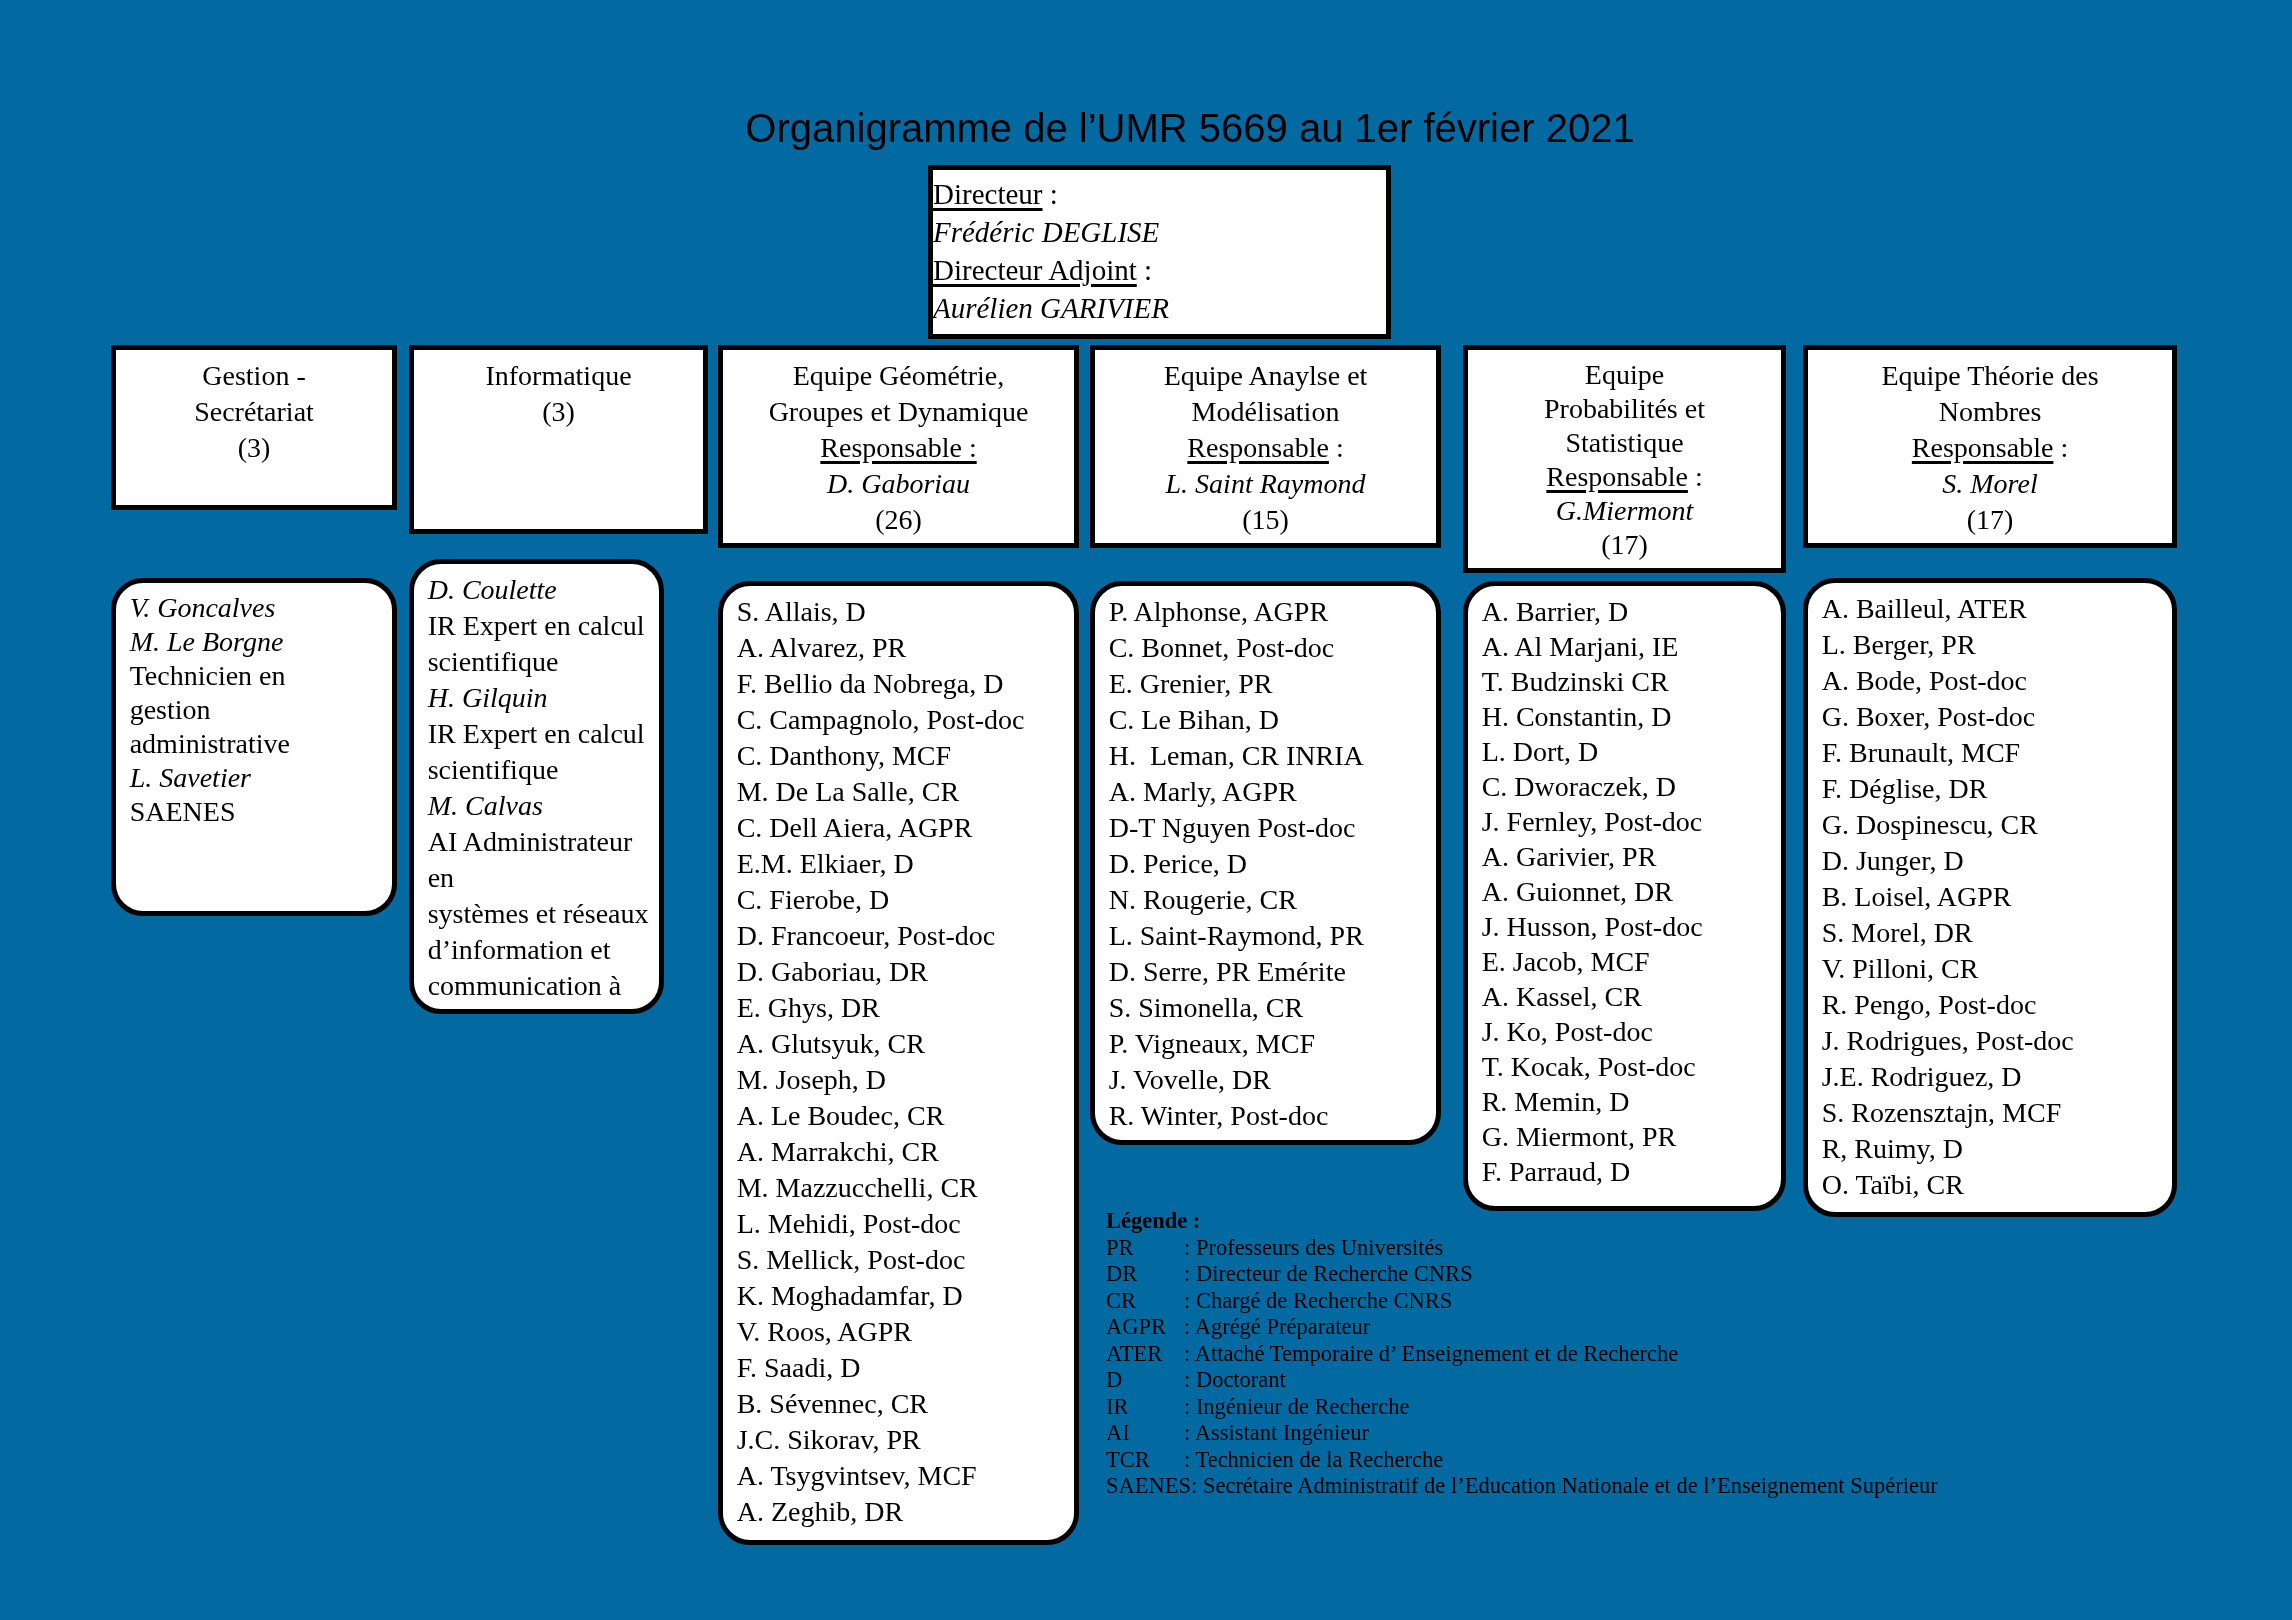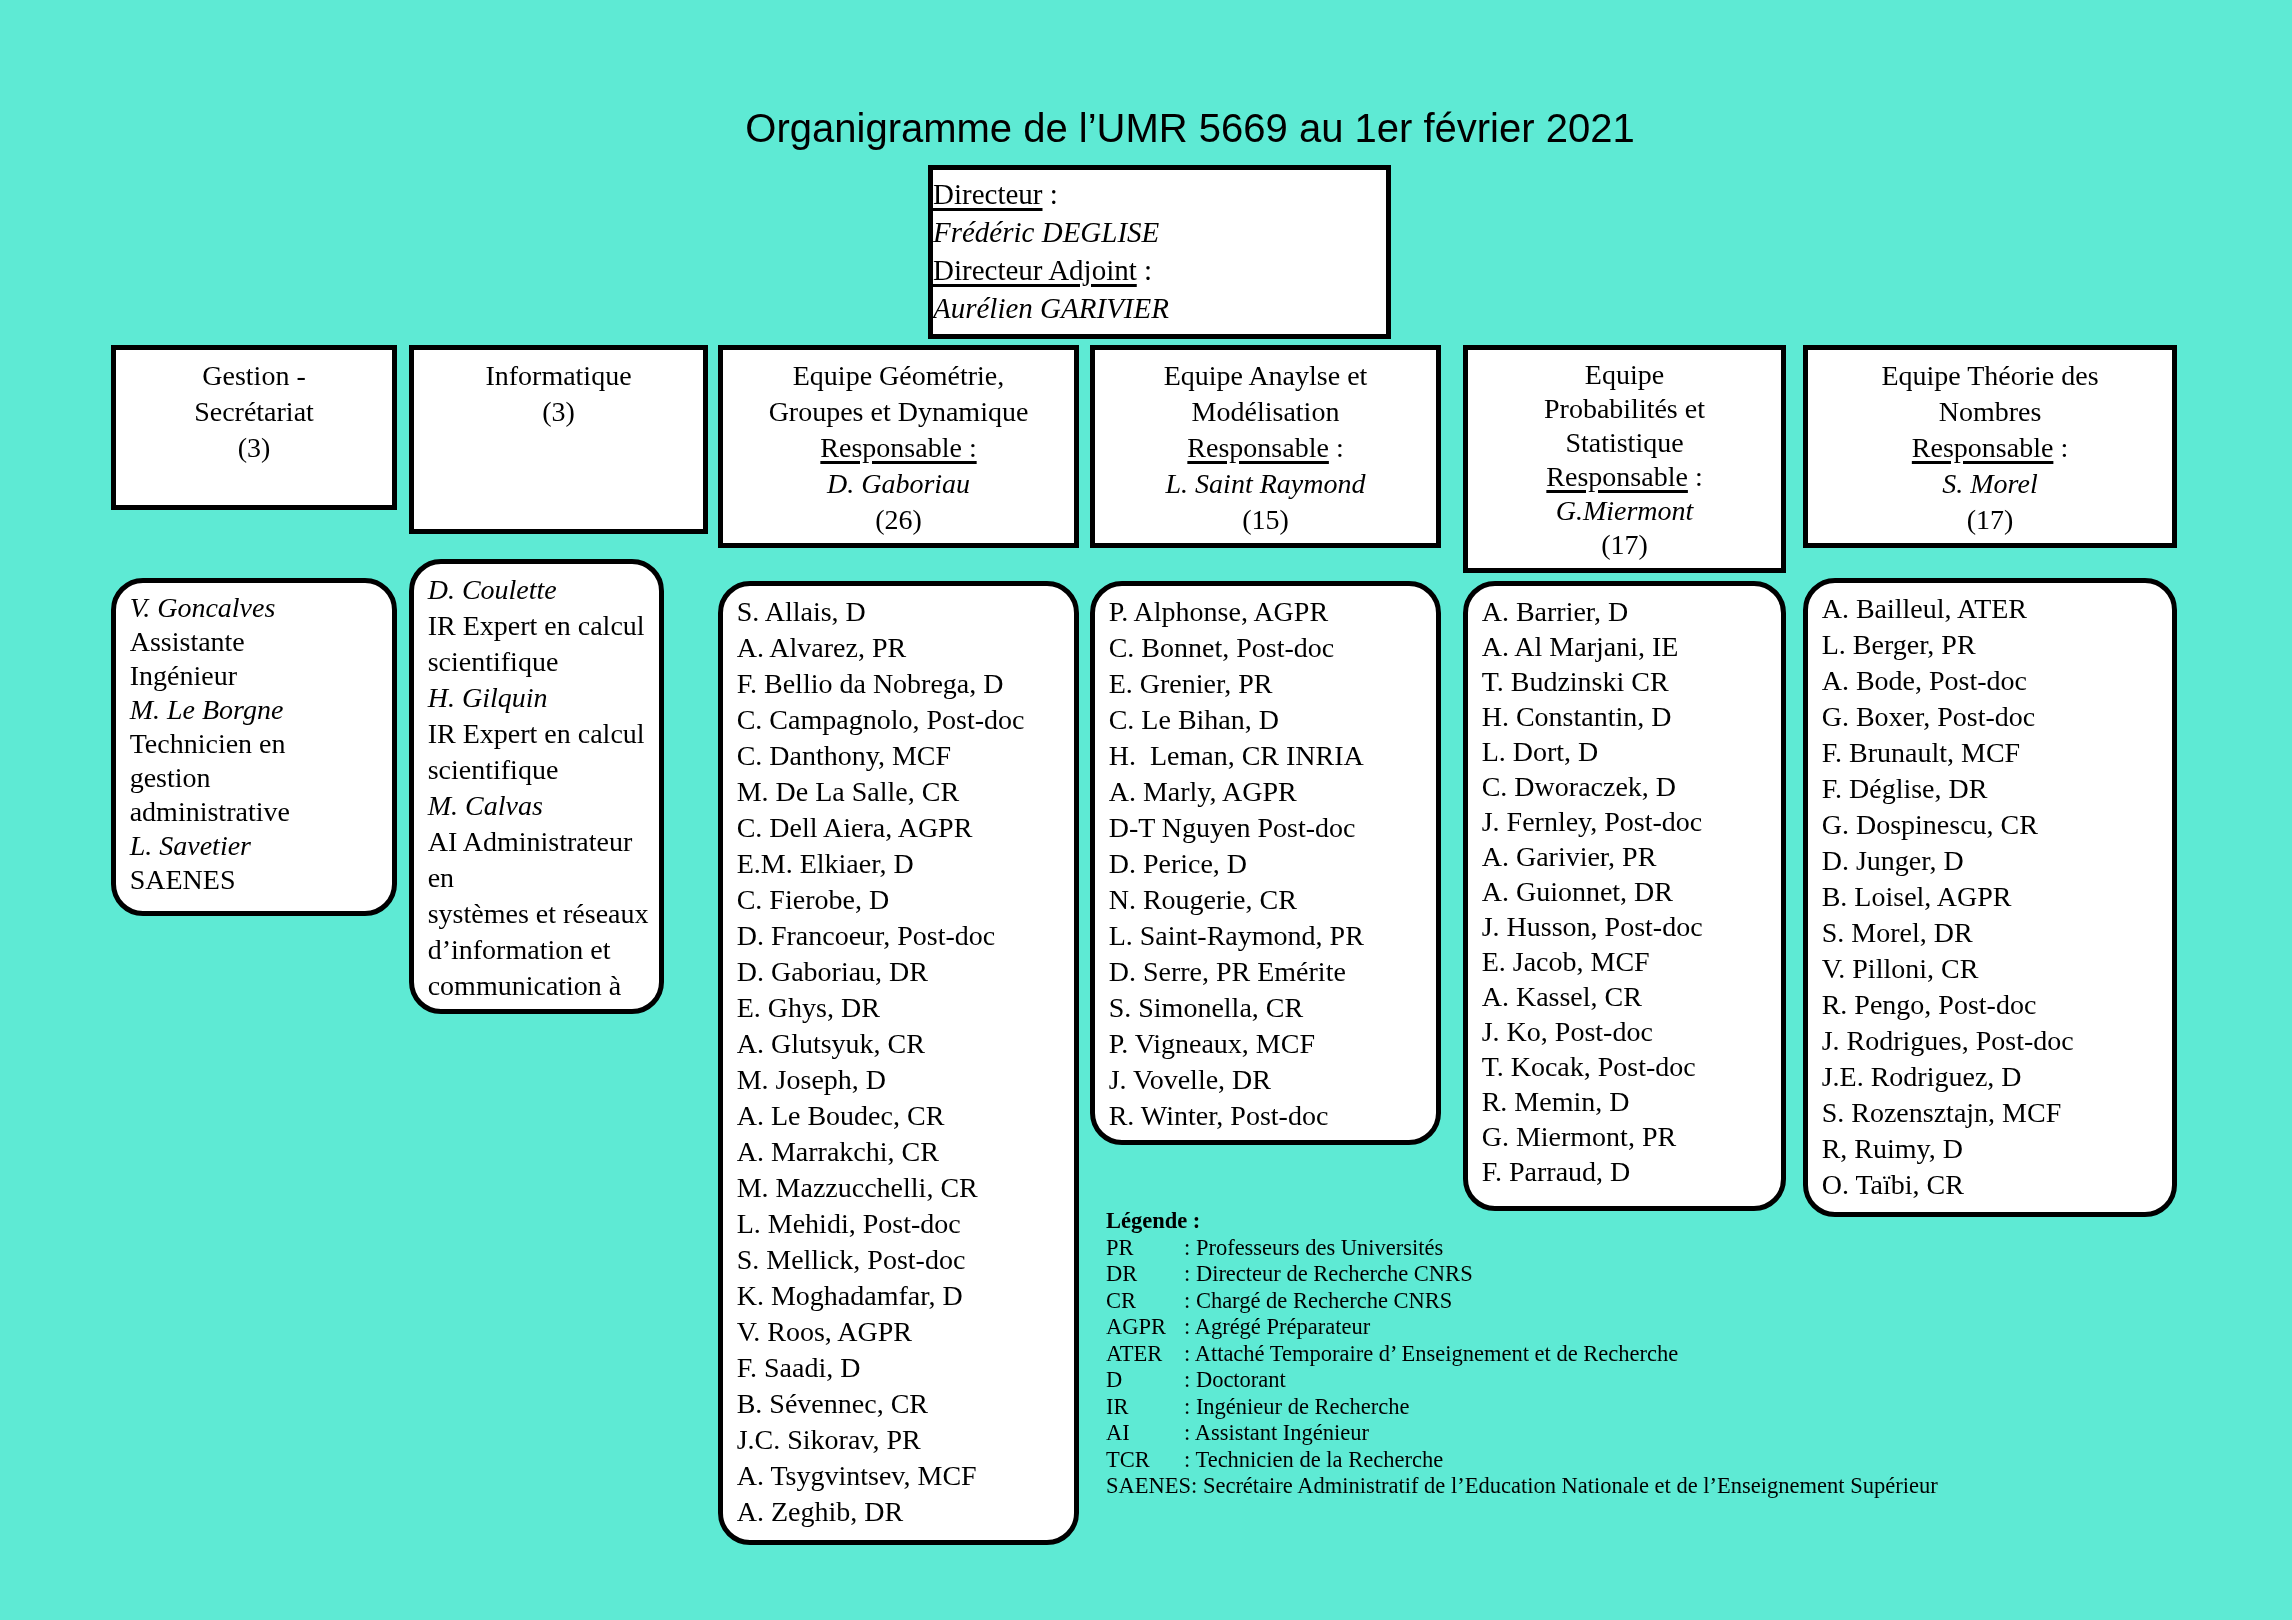--- a/index.html
+++ b/index.html
@@ -1,20 +1,20 @@
 <!DOCTYPE html>
 <html><head>
 <meta charset="utf-8">
 <style>
   html,body { margin:0; padding:0; background:#fff; }
   .page {
     position: relative;
     width: 2293px;
     height: 1620px;
-    background: #5eead4;
+    background: #0369a1;
     color: #000000;
     font-family: "Liberation Serif", serif;
     overflow: hidden;
   }
   .title {
     position: absolute;
     left: 88px;
     top: 106px;
     width: 2204px;
     text-align: center;
@@ -122,22 +122,20 @@
     <div class="hline">Equipe Théorie des
 Nombres</div>
     <div><span class="u">Responsable</span><span> :</span></div>
     <div class="italic">S. Morel</div>
     <div>(17)</div>
   </div>
 
   <div class="box members" style="left:111px;top:578px;width:286px;height:338px;line-height:34px;">
 
   <div class="mline italic"><span>V. Goncalves</span></div>
-      <div class="mline"><span>Assistante
-Ingénieur</span></div>
       <div class="mline italic"><span>M. Le Borgne</span></div>
       <div class="mline"><span>Technicien en
 gestion
 administrative</span></div>
       <div class="mline italic"><span>L. Savetier</span></div>
       <div class="mline"><span>SAENES</span></div>
     </div>
 
   <div class="box members" style="left:409px;top:559px;width:255px;height:455px;">
 

